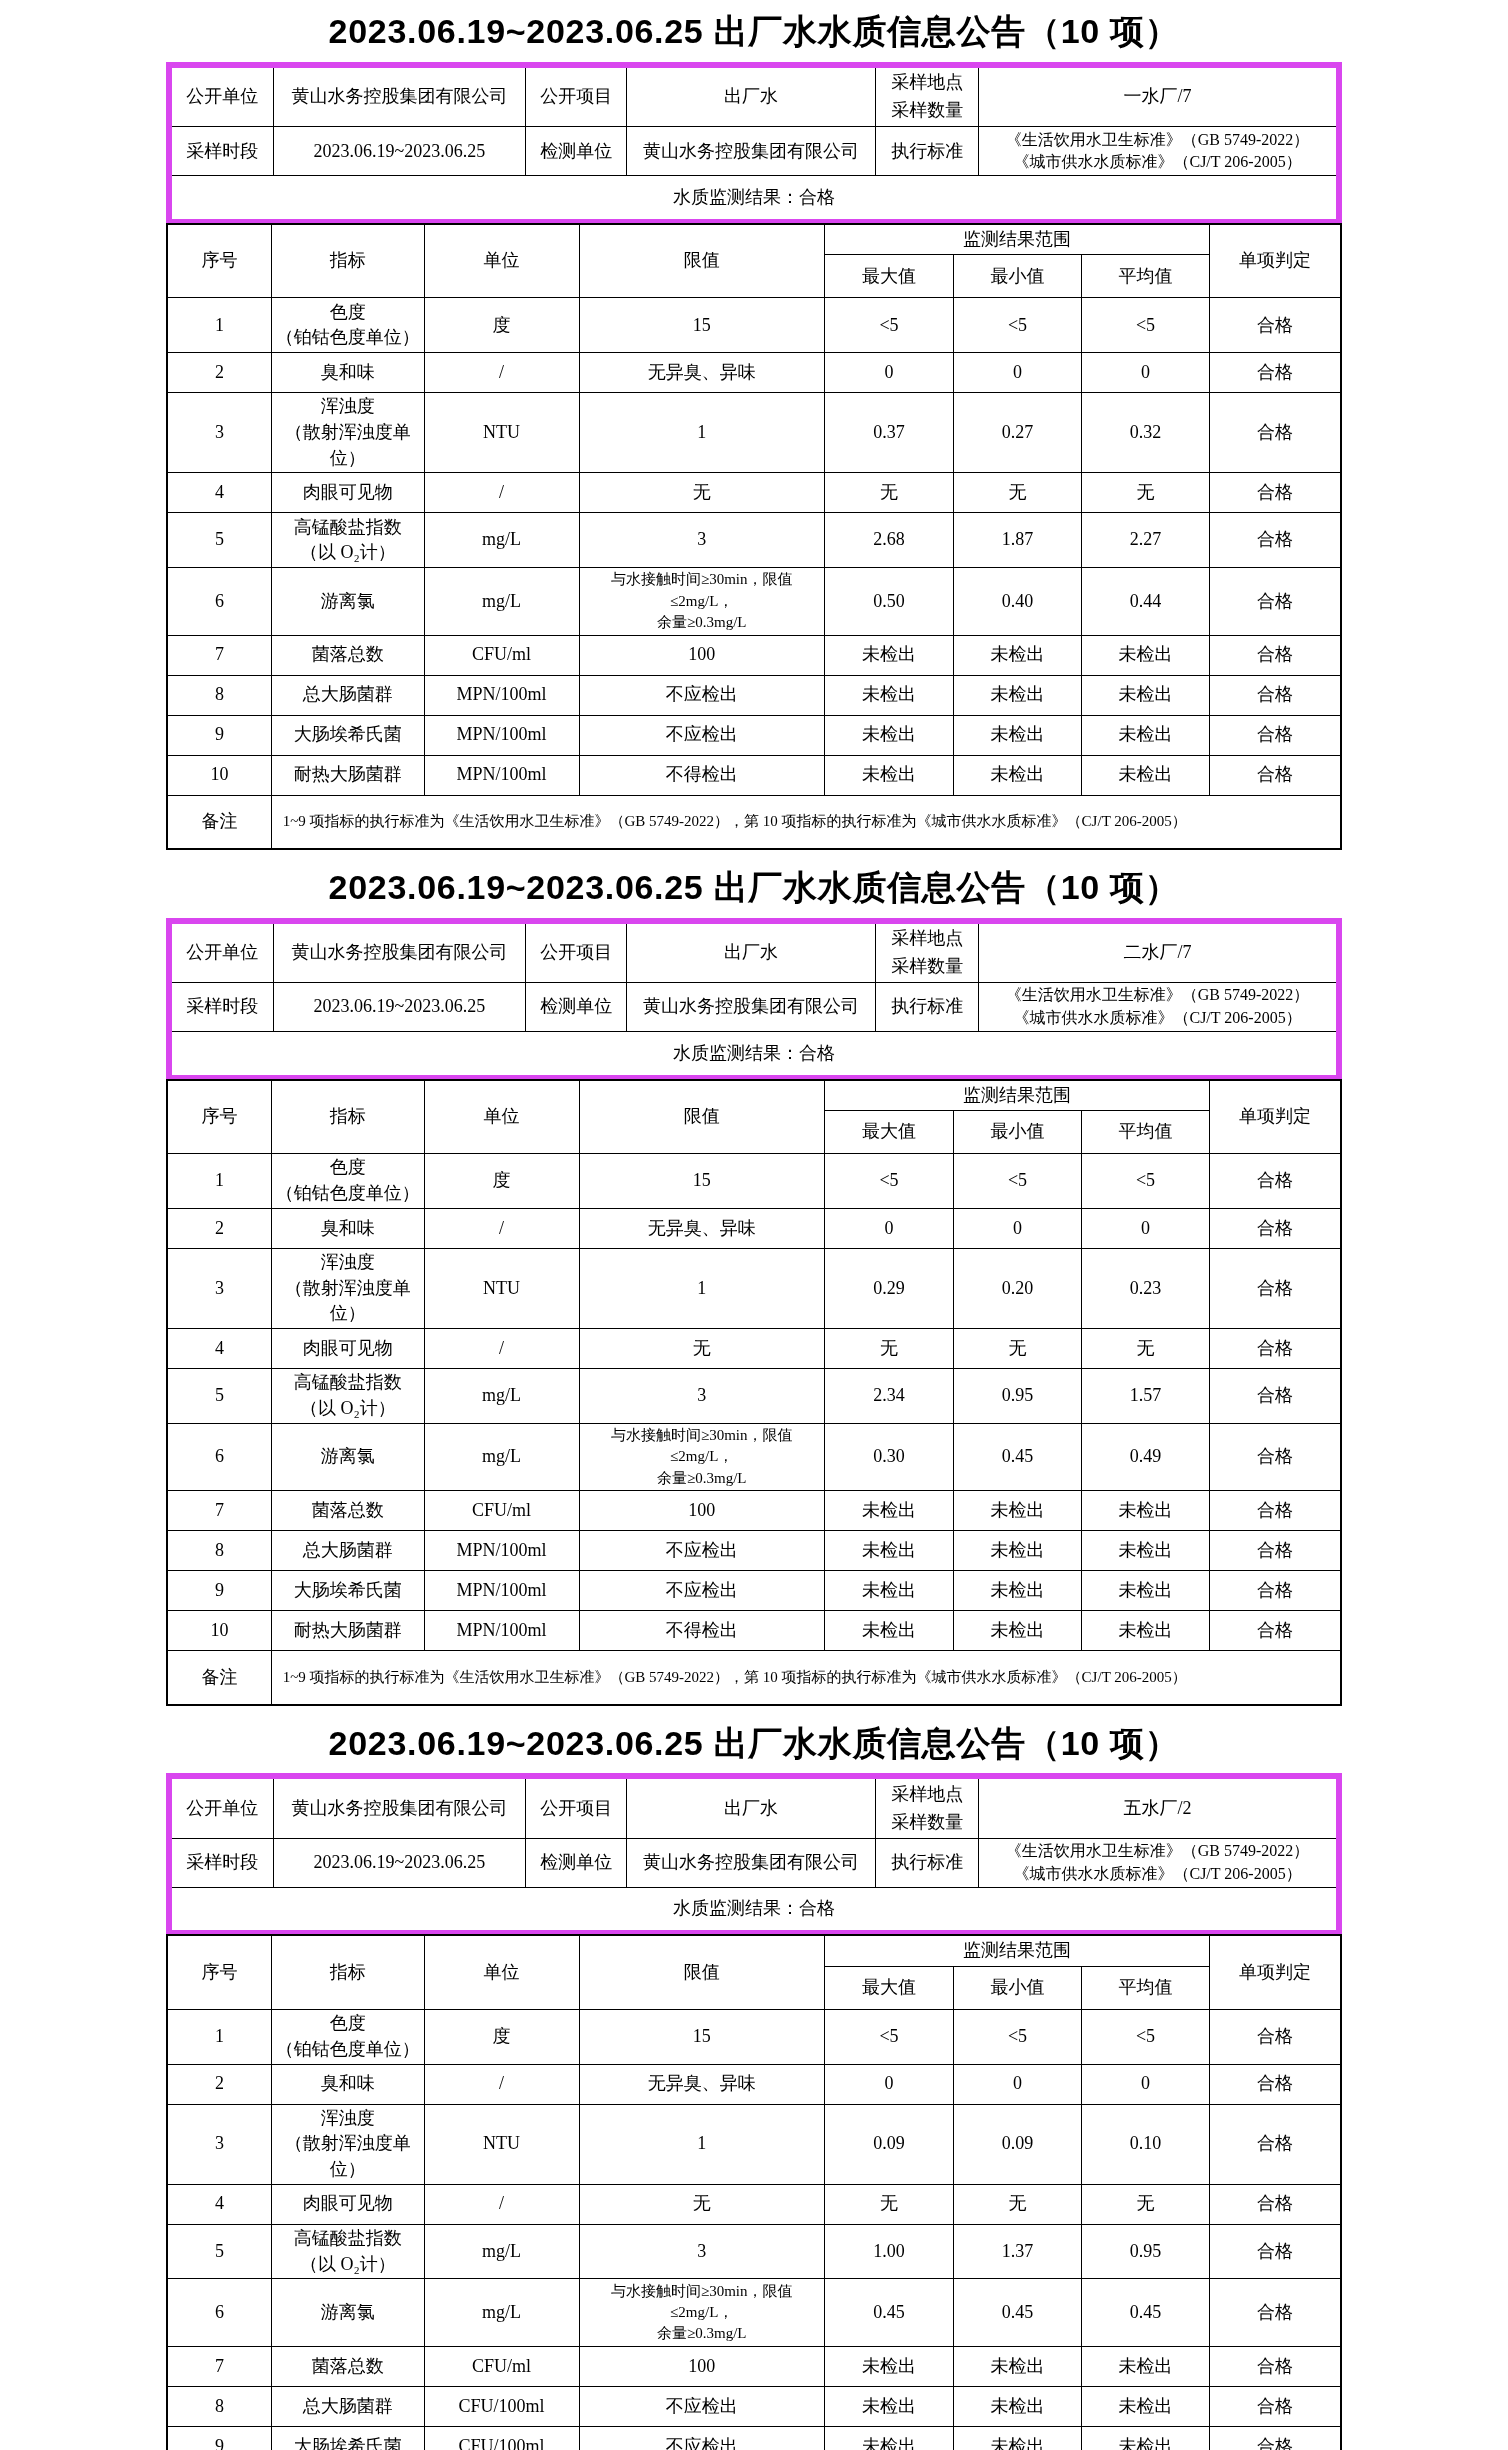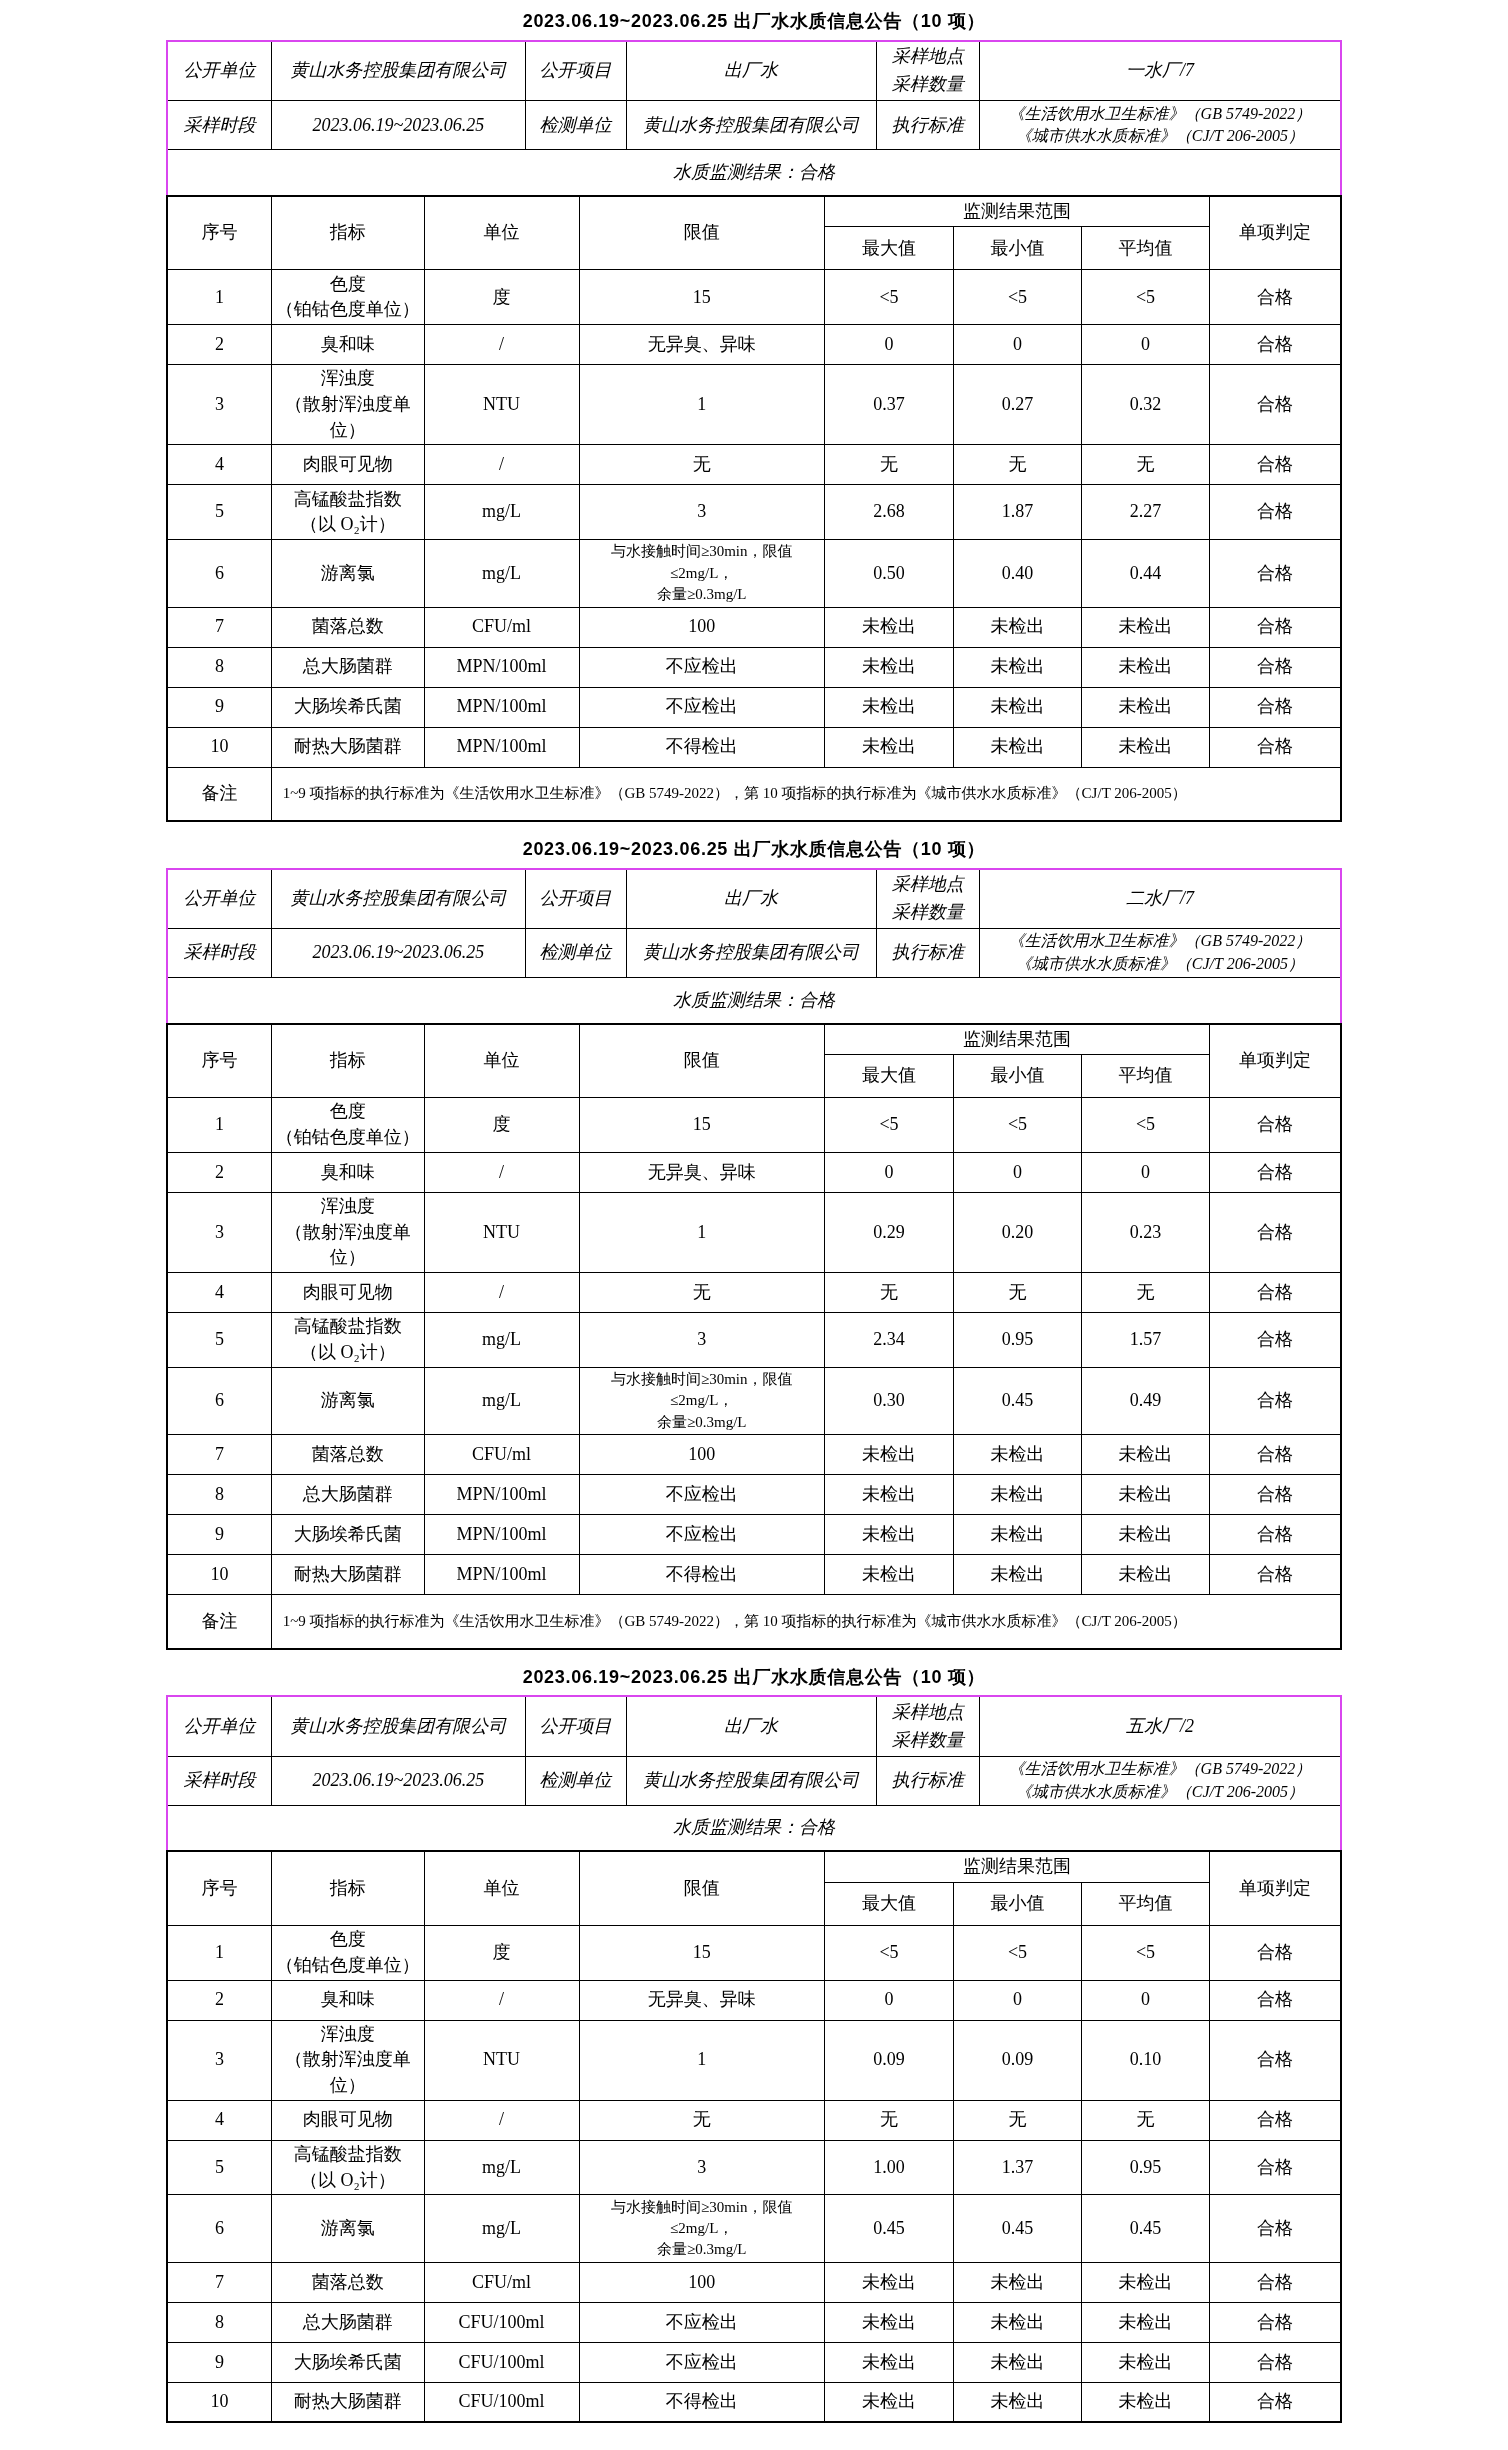--- a/index.html
+++ b/index.html
@@ -9,28 +9,28 @@
     color: #000;
     font-family: "Liberation Serif", "DejaVu Serif", serif;
   }
   .page { padding-top: 2.7px; }
   .block { margin-top: 6.7px; }
   .block + .block { margin-top: 15px; }
   .block-title {
     text-align: center;
     font-family: "Liberation Sans", "DejaVu Sans", sans-serif;
     font-weight: 700;
-    font-size: 18px;
+    font-size: 34px;
     letter-spacing: 0.7px;
     margin: 4px 0 6.7px;
     white-space: nowrap;
   }
   .sheet { width: 1176px; margin: 0 auto; }
   table { width: 100%; border-collapse: collapse; table-layout: fixed; }
-  table.info-table { border: 2px solid #d946ef; font-style: italic; }
+  table.info-table { border: 6px solid #d946ef; }
   table.data-table { border: 2px solid #000; margin-top: -2px; }
   td, th {
     border: 1.3px solid #000;
     text-align: center;
     vertical-align: middle;
     font-weight: 400;
     font-size: 18px;
     line-height: 1.42;
     padding: 1.3px 2.7px;
     overflow: hidden;

